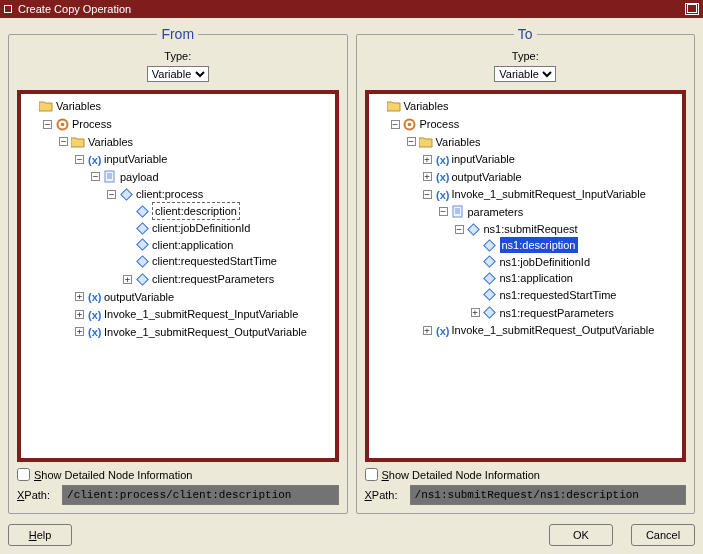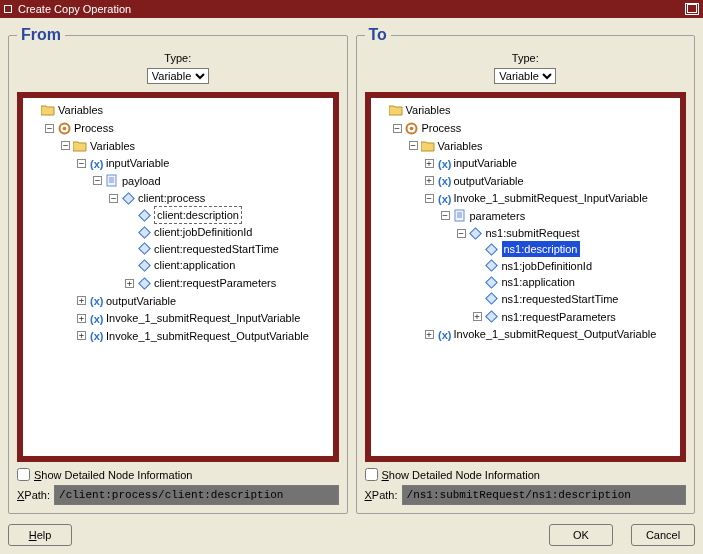--- a/index.html
+++ b/index.html
@@ -53,43 +53,44 @@
     border: 1px solid #a0a0a0;
     border-radius: 2px;
     margin: 0;
     padding: 8px;
     display: flex;
     flex-direction: column;
     min-width: 0;
   }
   fieldset.panel legend {
     color: #2a47a3;
-    font-weight: bold;
-    font-size: 16px;
+    font-weight: normal;
+    font-size: 14px;
     padding: 0 4px;
+    text-align: center;
   }
   .type-row {
     display: flex;
     align-items: center;
     gap: 4px;
     margin-bottom: 8px;
     flex-direction: column;
   }
   .type-row label {
     white-space: nowrap;
   }
   .type-row select {
     flex: 1;
     font-size: 11px;
     height: 20px;
     background: #fff;
     border: 1px solid #7a7a7a;
   }
   .tree-box {
-    border: 6px solid #7f1d1d;
+    border: 4px solid #7f1d1d;
     background: #fff;
     flex: 1;
     overflow: auto;
     padding: 4px 2px;
     min-height: 0;
   }
   .tree ul {
     list-style: none;
     margin: 0;
     padding-left: 16px;
@@ -129,21 +130,21 @@
     margin-top: 6px;
     display: flex;
     align-items: center;
     gap: 4px;
   }
   .check-row input { margin:0; }
   .xpath-row {
     margin-top: 4px;
     display: flex;
     align-items: center;
-    gap: 4px;
+    gap: 12px;
   }
   .xpath-row input {
     flex: 1;
     font-family: "Courier New", monospace;
     font-size: 11px;
     padding: 2px 4px;
     border: 1px solid #7a7a7a;
     background:#737373;
     height:20px;
   }
@@ -286,32 +287,32 @@
                                       </span></li>
                                   <li><span class="node">
                                         <span class="expander blank"></span>
                                         <span class="ico">
                                           <svg width="13" height="13">
                                             <g transform="translate(6.5,6.5) rotate(45)">
                                               <rect x="-4" y="-4" width="8" height="8" fill="#d6e4ff" stroke="#2a6fd6"></rect>
                                             </g>
                                           </svg>
                                         </span>
+                                        <span class="label-text">client:application</span>
+                                      </span></li>
+                                  <li><span class="node">
+                                        <span class="expander blank"></span>
+                                        <span class="ico">
+                                          <svg width="13" height="13">
+                                            <g transform="translate(6.5,6.5) rotate(45)">
+                                              <rect x="-4" y="-4" width="8" height="8" fill="#d6e4ff" stroke="#2a6fd6"></rect>
+                                            </g>
+                                          </svg>
+                                        </span>
                                         <span class="label-text">client:requestedStartTime</span>
-                                      </span></li>
-                                  <li><span class="node">
-                                        <span class="expander blank"></span>
-                                        <span class="ico">
-                                          <svg width="13" height="13">
-                                            <g transform="translate(6.5,6.5) rotate(45)">
-                                              <rect x="-4" y="-4" width="8" height="8" fill="#d6e4ff" stroke="#2a6fd6"></rect>
-                                            </g>
-                                          </svg>
-                                        </span>
-                                        <span class="label-text">client:application</span>
                                       </span></li>
                                   <li><span class="node">
                                         <span class="expander">+</span>
                                         <span class="ico">
                                           <svg width="13" height="13">
                                             <g transform="translate(6.5,6.5) rotate(45)">
                                               <rect x="-4" y="-4" width="8" height="8" fill="#d6e4ff" stroke="#2a6fd6"></rect>
                                             </g>
                                           </svg>
                                         </span>

